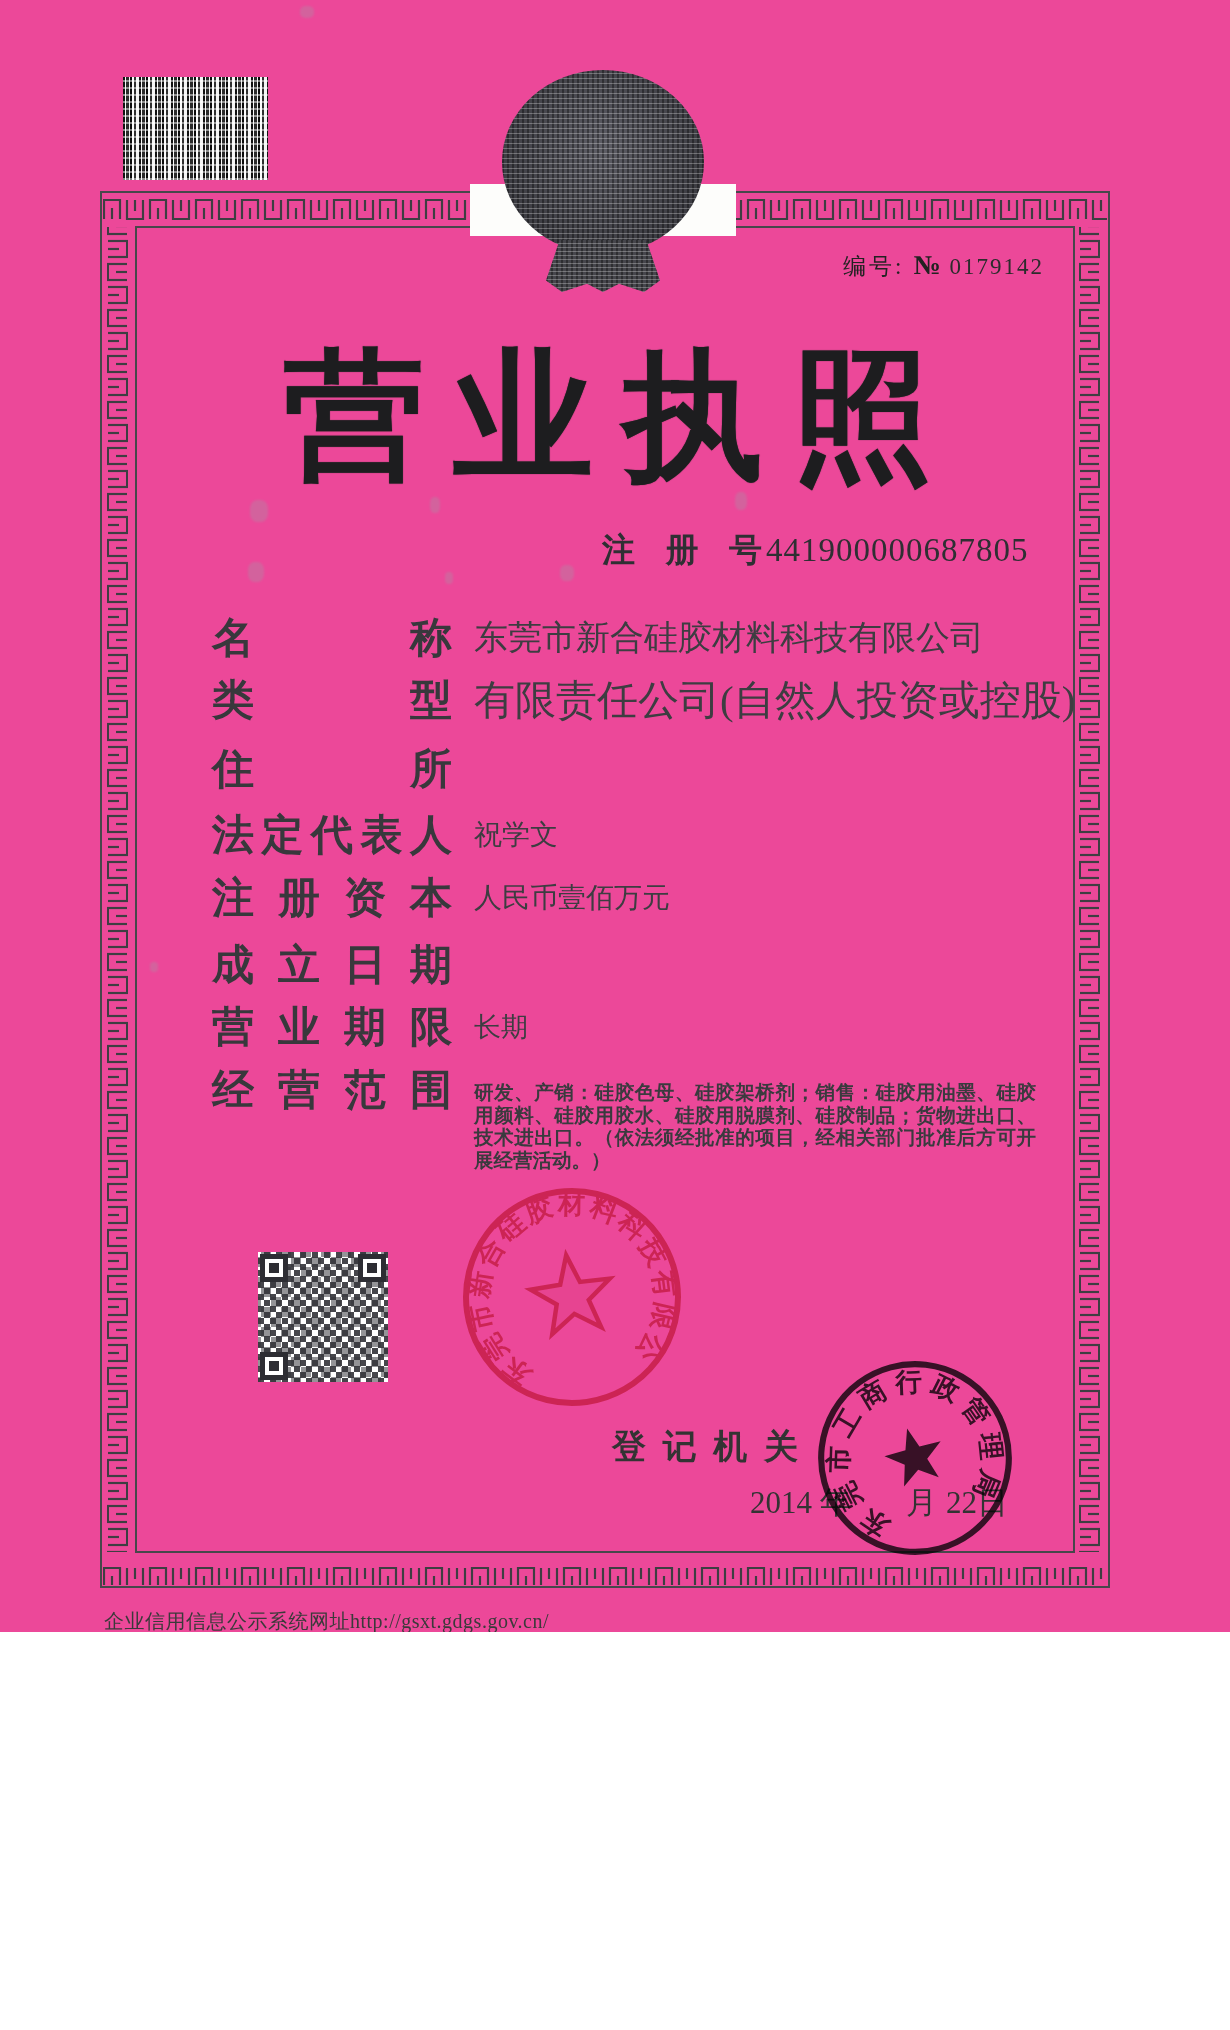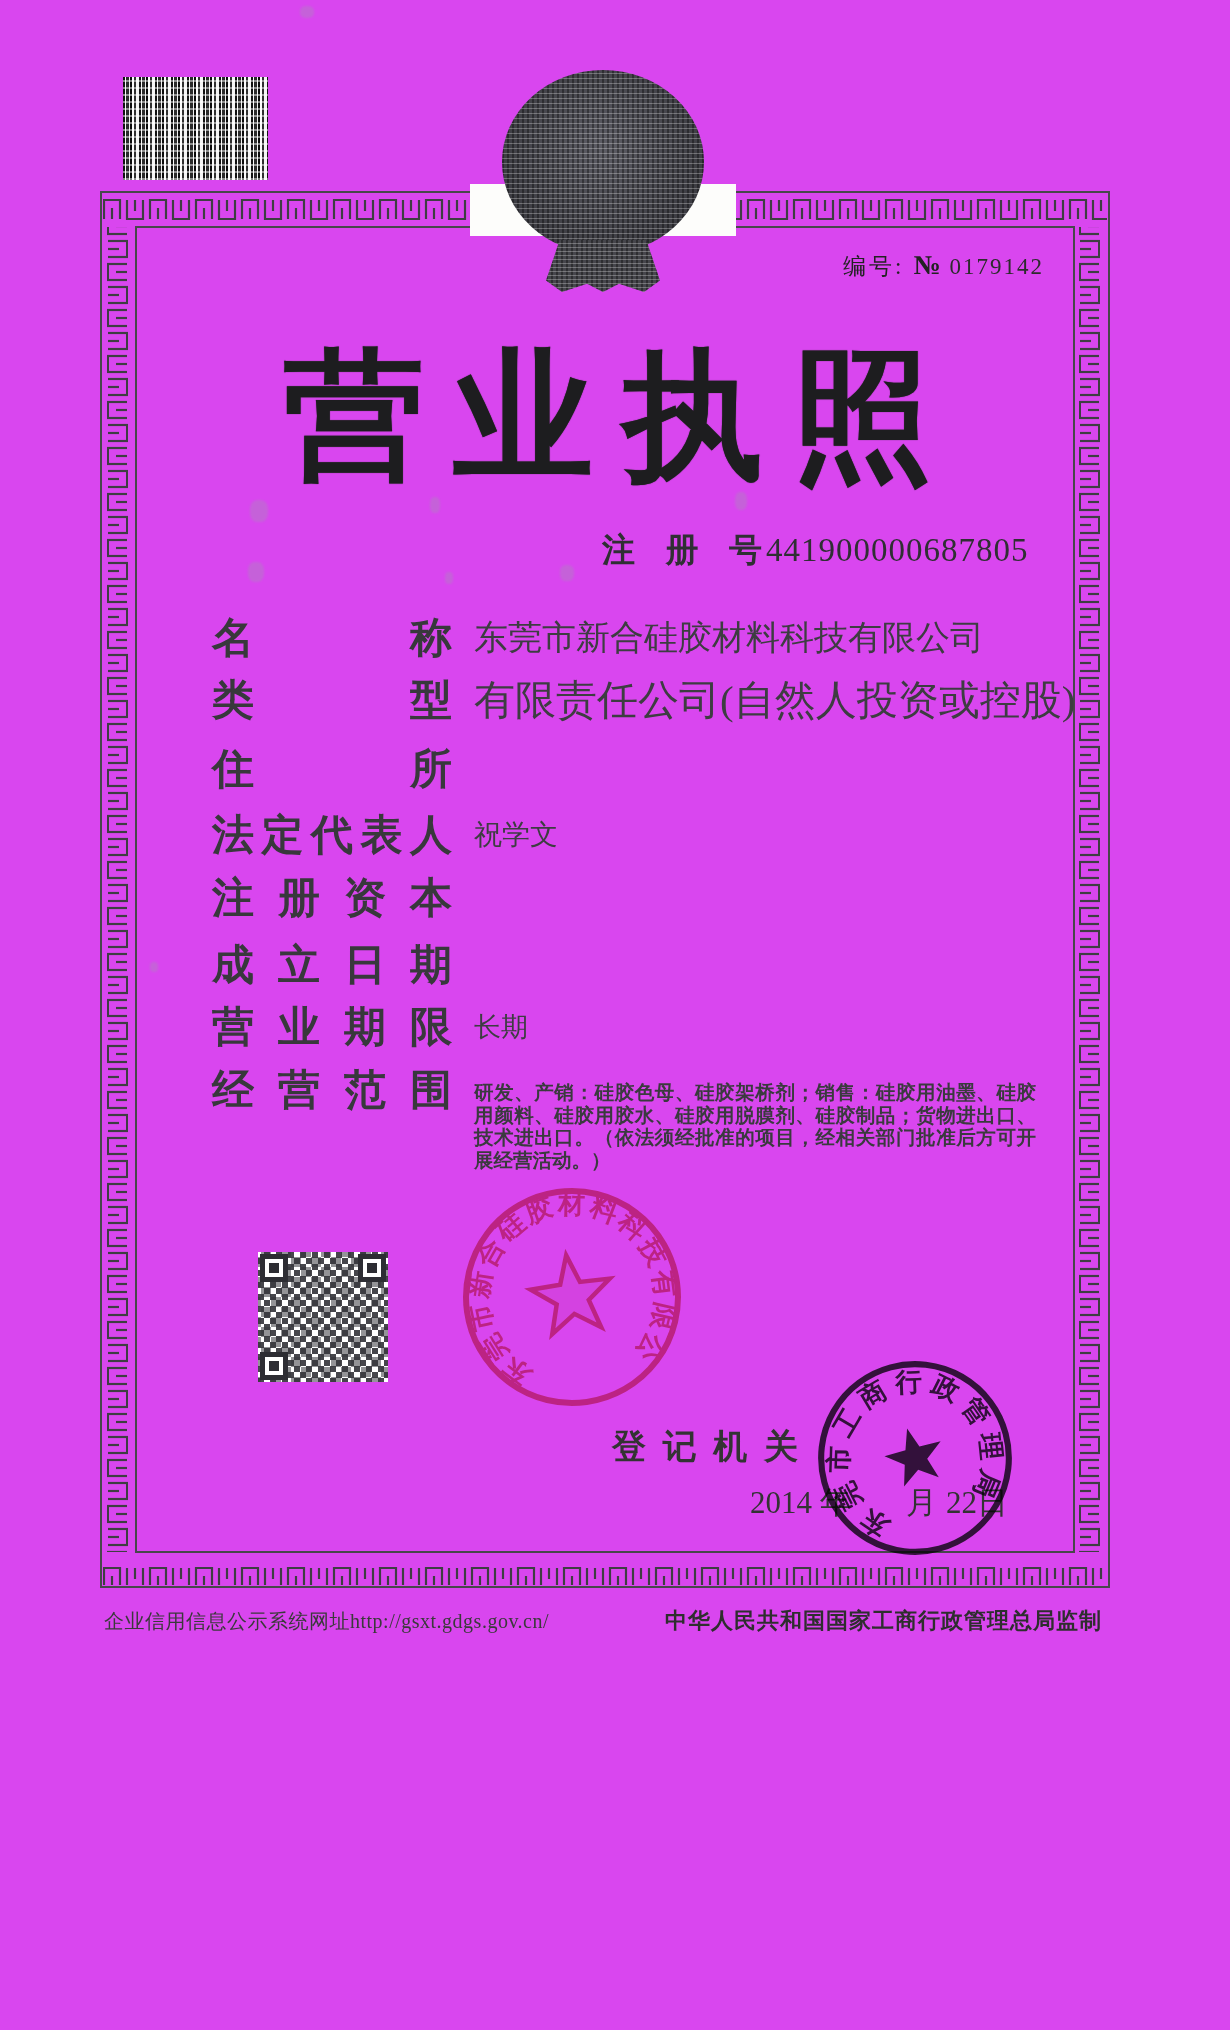--- a/index.html
+++ b/index.html
@@ -1,16 +1,16 @@
 <!DOCTYPE html>
 <html><head>
 <meta charset="utf-8">
 <style>
   html,body{margin:0;padding:0;background:#ffffff;}
-  .page{position:relative;width:1230px;height:2030px;background:#d946ef;overflow:hidden;
+  .page{position:relative;width:1230px;height:1632px;background:#ec4899;overflow:hidden;
         font-family:"Liberation Serif","DejaVu Serif",serif;color:#333;}
   .abs{position:absolute;}
 
   
   .barcode{left:123px;top:77px;width:145px;height:103px;
     background:
       repeating-linear-gradient(0deg, rgba(255,255,255,.45) 0 2px, rgba(255,255,255,0) 2px 7px),
       repeating-linear-gradient(90deg,#161616 0 2px,#f2f2f2 2px 3px,#2e2e2e 3px 6px,#e9e9e9 6px 7px,#101010 7px 9px,#f5f5f5 9px 11px,#333 11px 13px,#eee 13px 16px);
     filter:contrast(1.05);}
 
@@ -166,20 +166,21 @@
     <span class="val" style="font-size:28px">祝学文</span>
   </div>
 
   <div class="abs row" style="top:872px">
     <div class="lbl">
       <span>注</span>
       <span>册</span>
       <span>资</span>
       <span>本</span>
     </div>
+    <span class="val" style="font-size:28px">人民币壹佰万元</span>
   </div>
 
   <div class="abs row" style="top:939px">
     <div class="lbl">
       <span>成</span>
       <span>立</span>
       <span>日</span>
       <span>期</span>
     </div>
   </div>
@@ -237,21 +238,20 @@
     <polygon points="100,70 107.1,90.3 128.5,90.7 111.4,103.7 117.6,124.3 100,112 82.4,124.3 88.6,103.7 71.5,90.7 92.9,90.3" fill="#26262a"></polygon>
     <defs>
       <path id="blackArc" d="M 62.1 154.1 A 66 66 0 1 1 137.9 154.1" fill="none"></path>
     </defs>
     <text font-size="26" fill="#26262a" font-weight="600" letter-spacing="7">
       <textPath href="#blackArc">东莞市工商行政管理局</textPath>
     </text>
   </svg>
 
   <div class="abs footer-left">企业信用信息公示系统网址http://gsxt.gdgs.gov.cn/</div>
-  <div class="abs footer-right">中华人民共和国国家工商行政管理总局监制</div>
 
   <div class="abs smudge" style="left:250px;top:500px;width:18px;height:22px"></div>
   <div class="abs smudge" style="left:430px;top:497px;width:10px;height:16px"></div>
   <div class="abs smudge" style="left:735px;top:492px;width:12px;height:18px"></div>
   <div class="abs smudge" style="left:248px;top:562px;width:16px;height:20px"></div>
   <div class="abs smudge" style="left:560px;top:565px;width:14px;height:16px"></div>
   <div class="abs smudge" style="left:445px;top:572px;width:8px;height:12px"></div>
   <div class="abs smudge" style="left:150px;top:962px;width:8px;height:10px"></div>
   <div class="abs smudge" style="left:300px;top:6px;width:14px;height:12px"></div>
 

